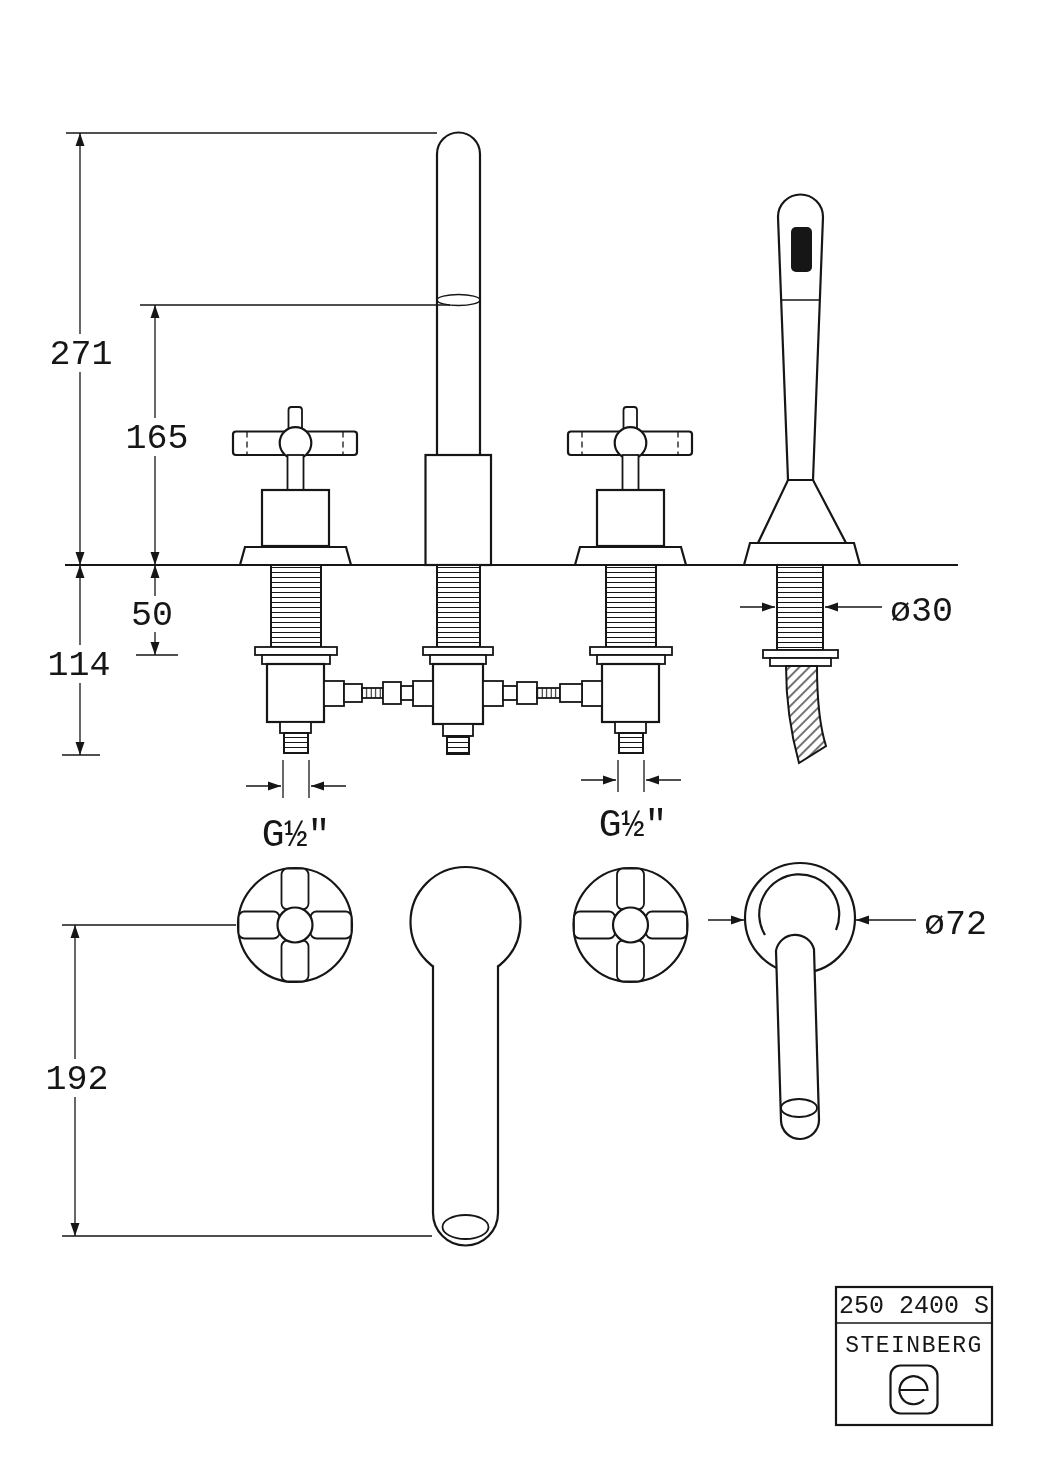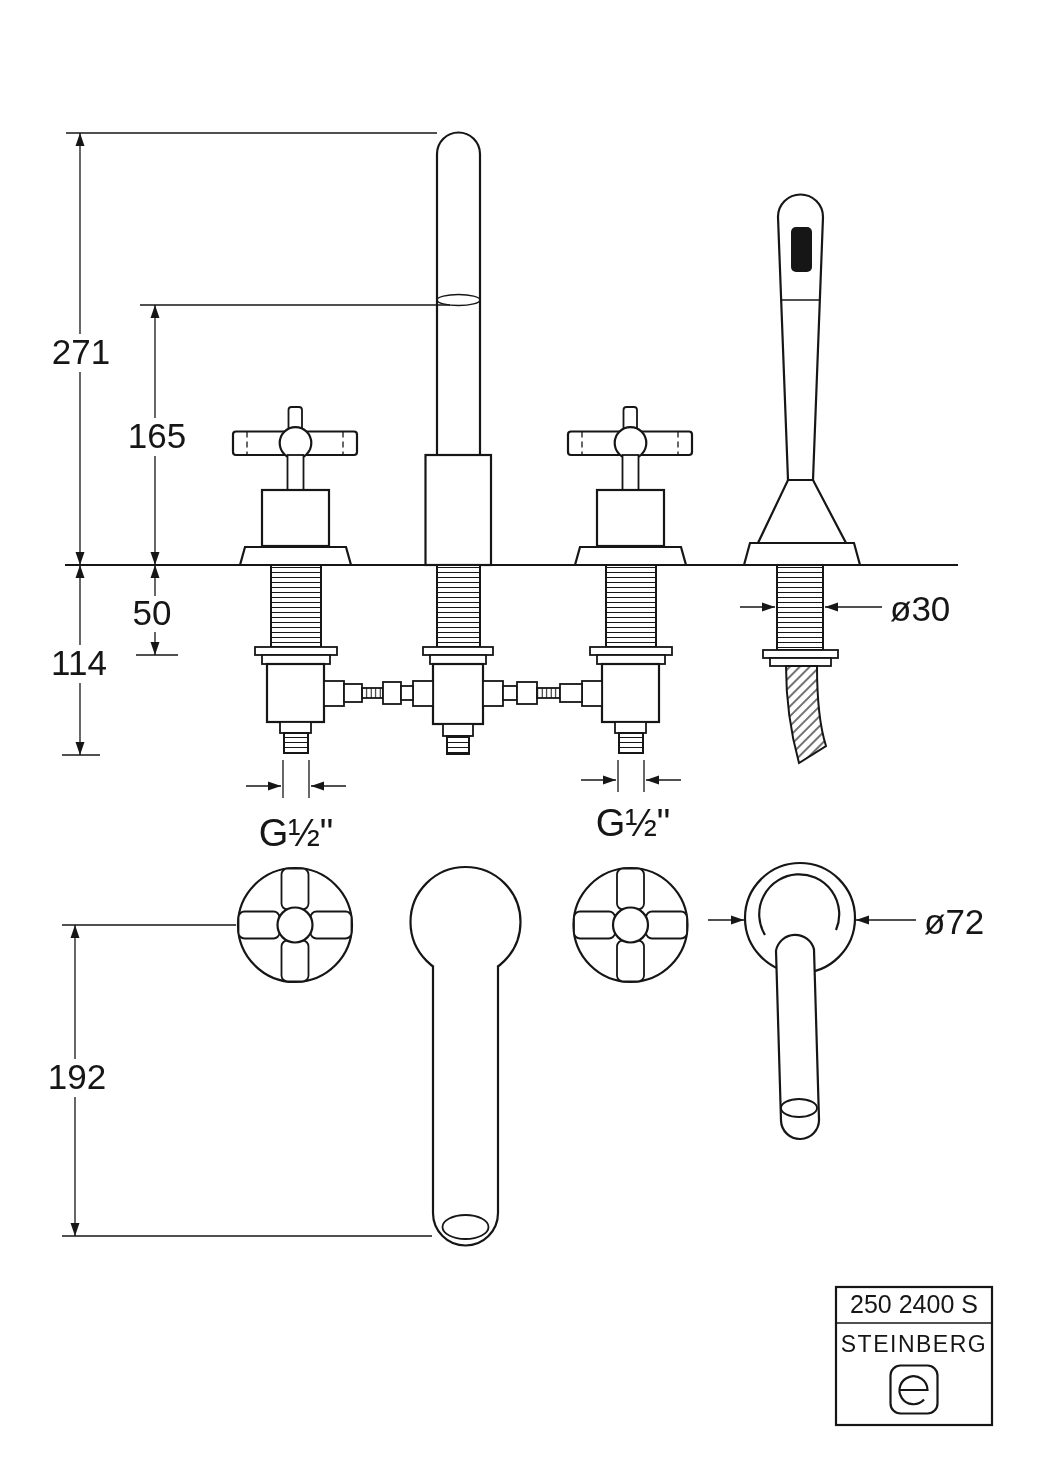--- a/index.html
+++ b/index.html
@@ -1,19 +1,19 @@
 <!DOCTYPE html>
 <html><head>
 <meta charset="utf-8">
 <style>
   html,body { margin:0; padding:0; background:#e8e8e8; }
   .canvas {
     position:relative; width:1040px; height:1471px;
     background:#ffffff; margin:0 auto; overflow:hidden;
-    font-family:Liberation Sans, sans-serif;
+    font-family:Liberation Mono, monospace;
   }
   svg { position:absolute; left:0; top:0; }
 
   .ln-main   { fill:#ffffff; stroke:#161616; stroke-width:2.2; }
   .ln-main-nf{ fill:none;    stroke:#161616; stroke-width:2.2; }
   .ln-med    { fill:#ffffff; stroke:#161616; stroke-width:1.8; }
   .ln-thin   { fill:none;    stroke:#161616; stroke-width:1.5; }
   .ln-dim    { fill:none;    stroke:#161616; stroke-width:1.3; }
   .ln-dash   { fill:none;    stroke:#161616; stroke-width:1.3; stroke-dasharray:6 4; }
   .fill-thr  { fill:url(#thr);   stroke:#161616; stroke-width:2; }

